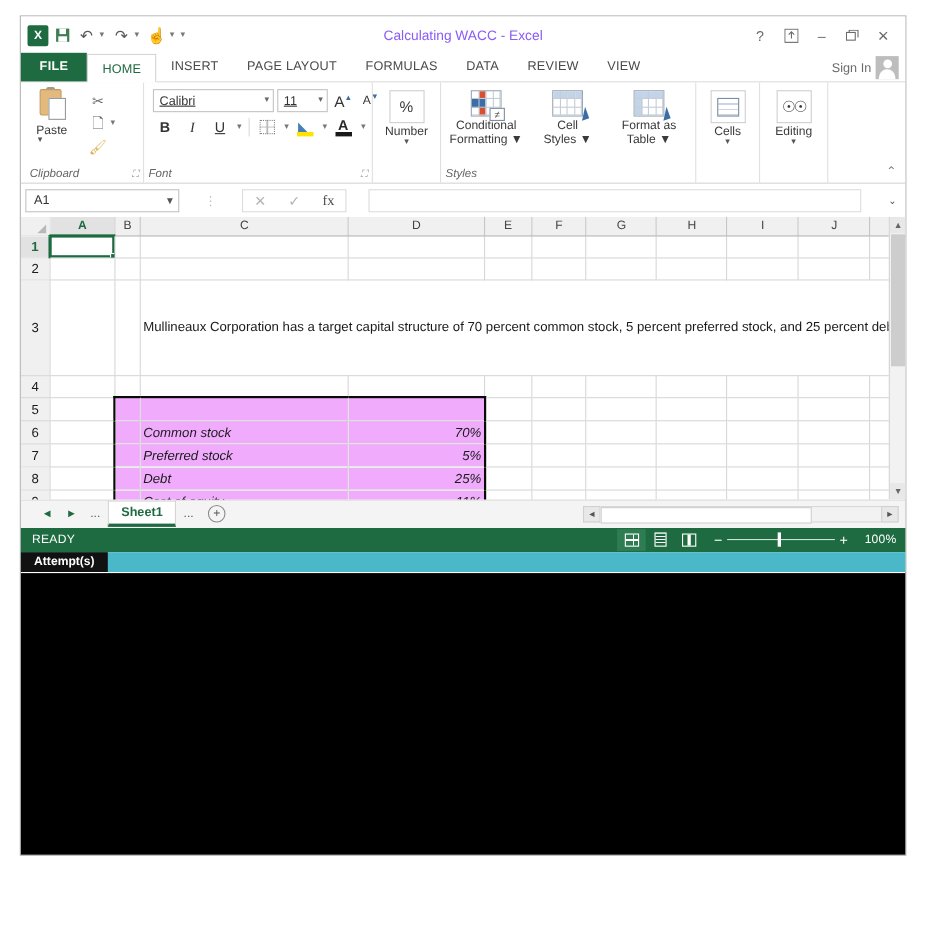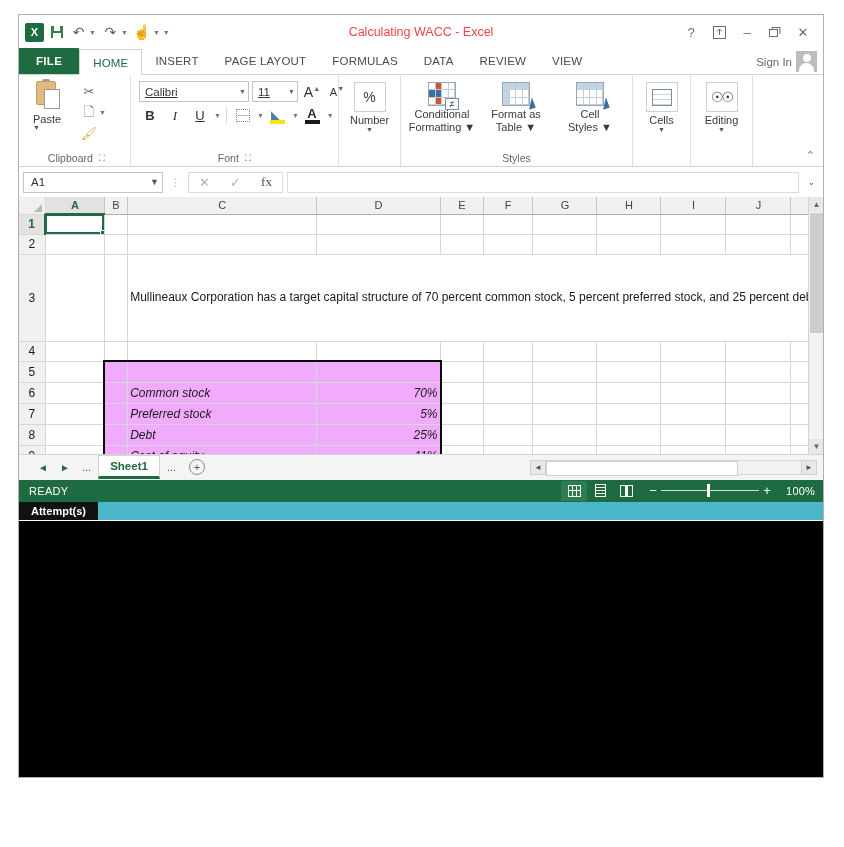--- a/index.html
+++ b/index.html
@@ -55,21 +55,21 @@
     font-size: 14px;
     line-height: 1;
   }
   .qat-btn.save { color: #3c7d52; }
   .qat-caret { font-size: 7px; color: #777; margin-left: -2px; margin-right:2px; }
   .titlebar-title {
     position: absolute;
     left: 0; right: 0;
     text-align: center;
     font-size: 12.5px;
-    color: #ef4444;
+    color: #8b5cf6;
     pointer-events: none;
   }
   .win-btns {
     margin-left: auto;
     display: flex;
     align-items: center;
     gap: 0px;
     padding-right: 6px;
     z-index: 2;
   }
@@ -162,22 +162,23 @@
   }
   .rgroup:last-child { border-right: none; }
   .rgroup-body { flex: 1; display: flex; align-items: flex-start; }
   .rgroup-label {
     height: 16px;
     font-size: 10.5px;
     color: #666;
     text-align: center;
     display: flex;
     align-items: center;
-    justify-content: center;
+    justify-content: space-between;
     gap: 6px;
+    font-style: italic;
   }
   .dlg-launcher { font-size: 9px; color: #888; }
 
   
   .clip-wrap { display: flex; padding: 2px 4px 0 6px; }
   .paste-col { display: flex; flex-direction: column; align-items: flex-start; width: 46px; }
   .paste-icon {
     width: 30px; height: 32px; position: relative;
   }
   .paste-icon .board {
@@ -297,21 +298,21 @@
     font-size: 11px; color: #777;
   }
 
   
   .formulabar {
     height: 30px;
     background: #ffffff;
     display: flex;
     align-items: center;
     padding: 0 4px;
-    gap: 4px;
+    gap: 20px;
     flex: 0 0 30px;
   }
   .namebox {
     width: 140px; height: 21px;
     border: 1px solid #c4c4c4;
     background: #fff;
     display: flex; align-items: center;
     padding: 0 3px 0 7px;
     font-size: 11.5px; color: #333;
   }
@@ -773,57 +774,57 @@
               <span>Formatting</span><span class="bcaret"> ▼</span>
             </div>
           </div>
           <div class="style-btn">
             <div style="position:relative">
               <div class="mini-grid">
                 <div class="l"></div>
                   <div class="l"></div>
                   <div class="l"></div>
                   <div class="l"></div>
-                <div class="l"></div>
-                  <div></div>
-                  <div></div>
-                  <div></div>
-                <div class="l"></div>
+                <div></div>
+                  <div></div>
+                  <div></div>
+                  <div></div>
+                <div></div>
                   <div></div>
                   <div></div>
                   <div></div>
               </div>
               <span class="brush"></span>
             </div>
             <div class="slabel">
-              <span>Format as</span><br>
-              <span>Table</span><span class="bcaret"> ▼</span>
+              <span>Cell</span><br>
+              <span>Styles</span><span class="bcaret"> ▼</span>
             </div>
           </div>
           <div class="style-btn">
             <div style="position:relative">
               <div class="mini-grid">
                 <div class="l"></div>
                   <div class="l"></div>
                   <div class="l"></div>
                   <div class="l"></div>
-                <div></div>
-                  <div></div>
-                  <div></div>
-                  <div></div>
-                <div></div>
+                <div class="l"></div>
+                  <div></div>
+                  <div></div>
+                  <div></div>
+                <div class="l"></div>
                   <div></div>
                   <div></div>
                   <div></div>
               </div>
               <span class="brush"></span>
             </div>
             <div class="slabel">
-              <span>Cell</span><br>
-              <span>Styles</span><span class="bcaret"> ▼</span>
+              <span>Format as</span><br>
+              <span>Table</span><span class="bcaret"> ▼</span>
             </div>
           </div>
         </div>
       </div>
       <div class="rgroup-label">
         <span>Styles</span>
       </div>
     </div>
 
     <div class="rgroup" style="width:58px">

